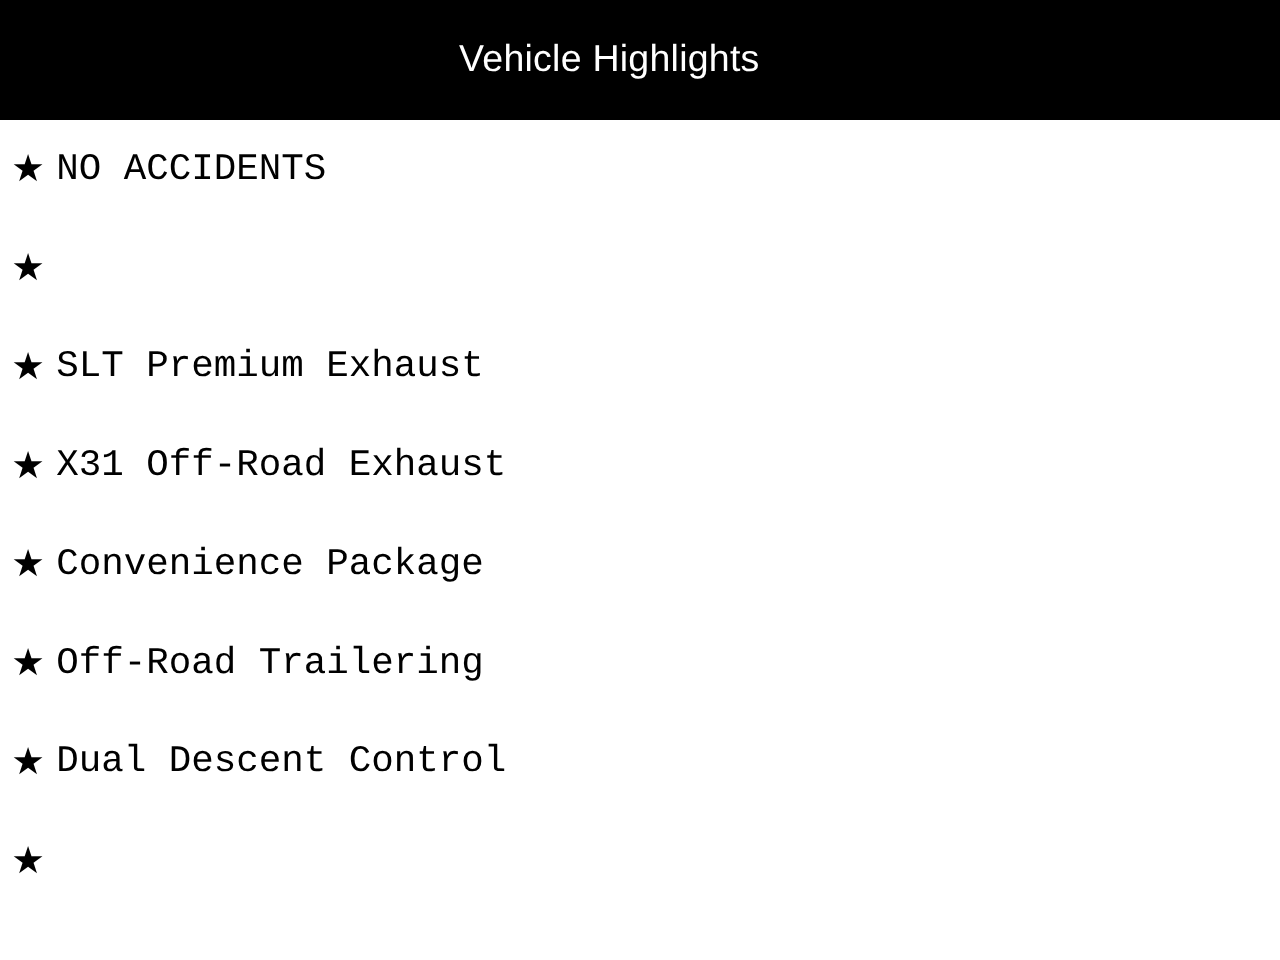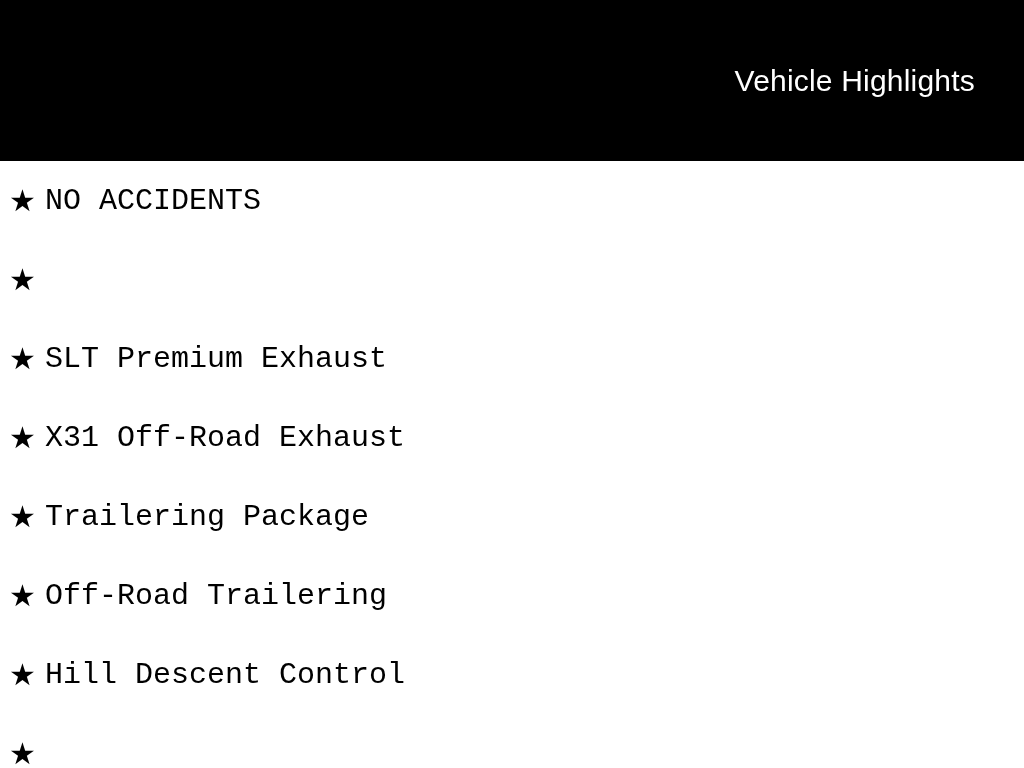--- a/index.html
+++ b/index.html
@@ -9,25 +9,25 @@
   body {
     width: 1024px;
     height: 768px;
     background: #ffffff;
     font-family: "Liberation Sans", "DejaVu Sans", sans-serif;
     overflow: hidden;
   }
   .header {
     box-sizing: border-box;
     width: 1024px;
-    height: 161px;
+    height: 96px;
     background: #000000;
     display: flex;
     align-items: center;
-    justify-content: flex-end;
+    justify-content: center;
     padding-right: 49px;
   }
   .header-title {
     margin: 0;
     color: #ffffff;
     font-size: 30px;
     font-weight: 400;
     letter-spacing: 0.2px;
     white-space: nowrap;
   }
@@ -82,29 +82,29 @@
     <span class="label">SLT Premium Exhaust</span>
   </li>
 
   <li class="item">
     <span class="star">★</span>
     <span class="label">X31 Off-Road Exhaust</span>
   </li>
 
   <li class="item">
     <span class="star">★</span>
-    <span class="label">Trailering Package</span>
+    <span class="label">Convenience Package</span>
   </li>
 
   <li class="item">
     <span class="star">★</span>
     <span class="label">Off-Road Trailering</span>
   </li>
 
   <li class="item">
     <span class="star">★</span>
-    <span class="label">Hill Descent Control</span>
+    <span class="label">Dual Descent Control</span>
   </li>
 
   <li class="item">
     <span class="star">★</span>
   </li>
 </ul>
 
 </body></html>

